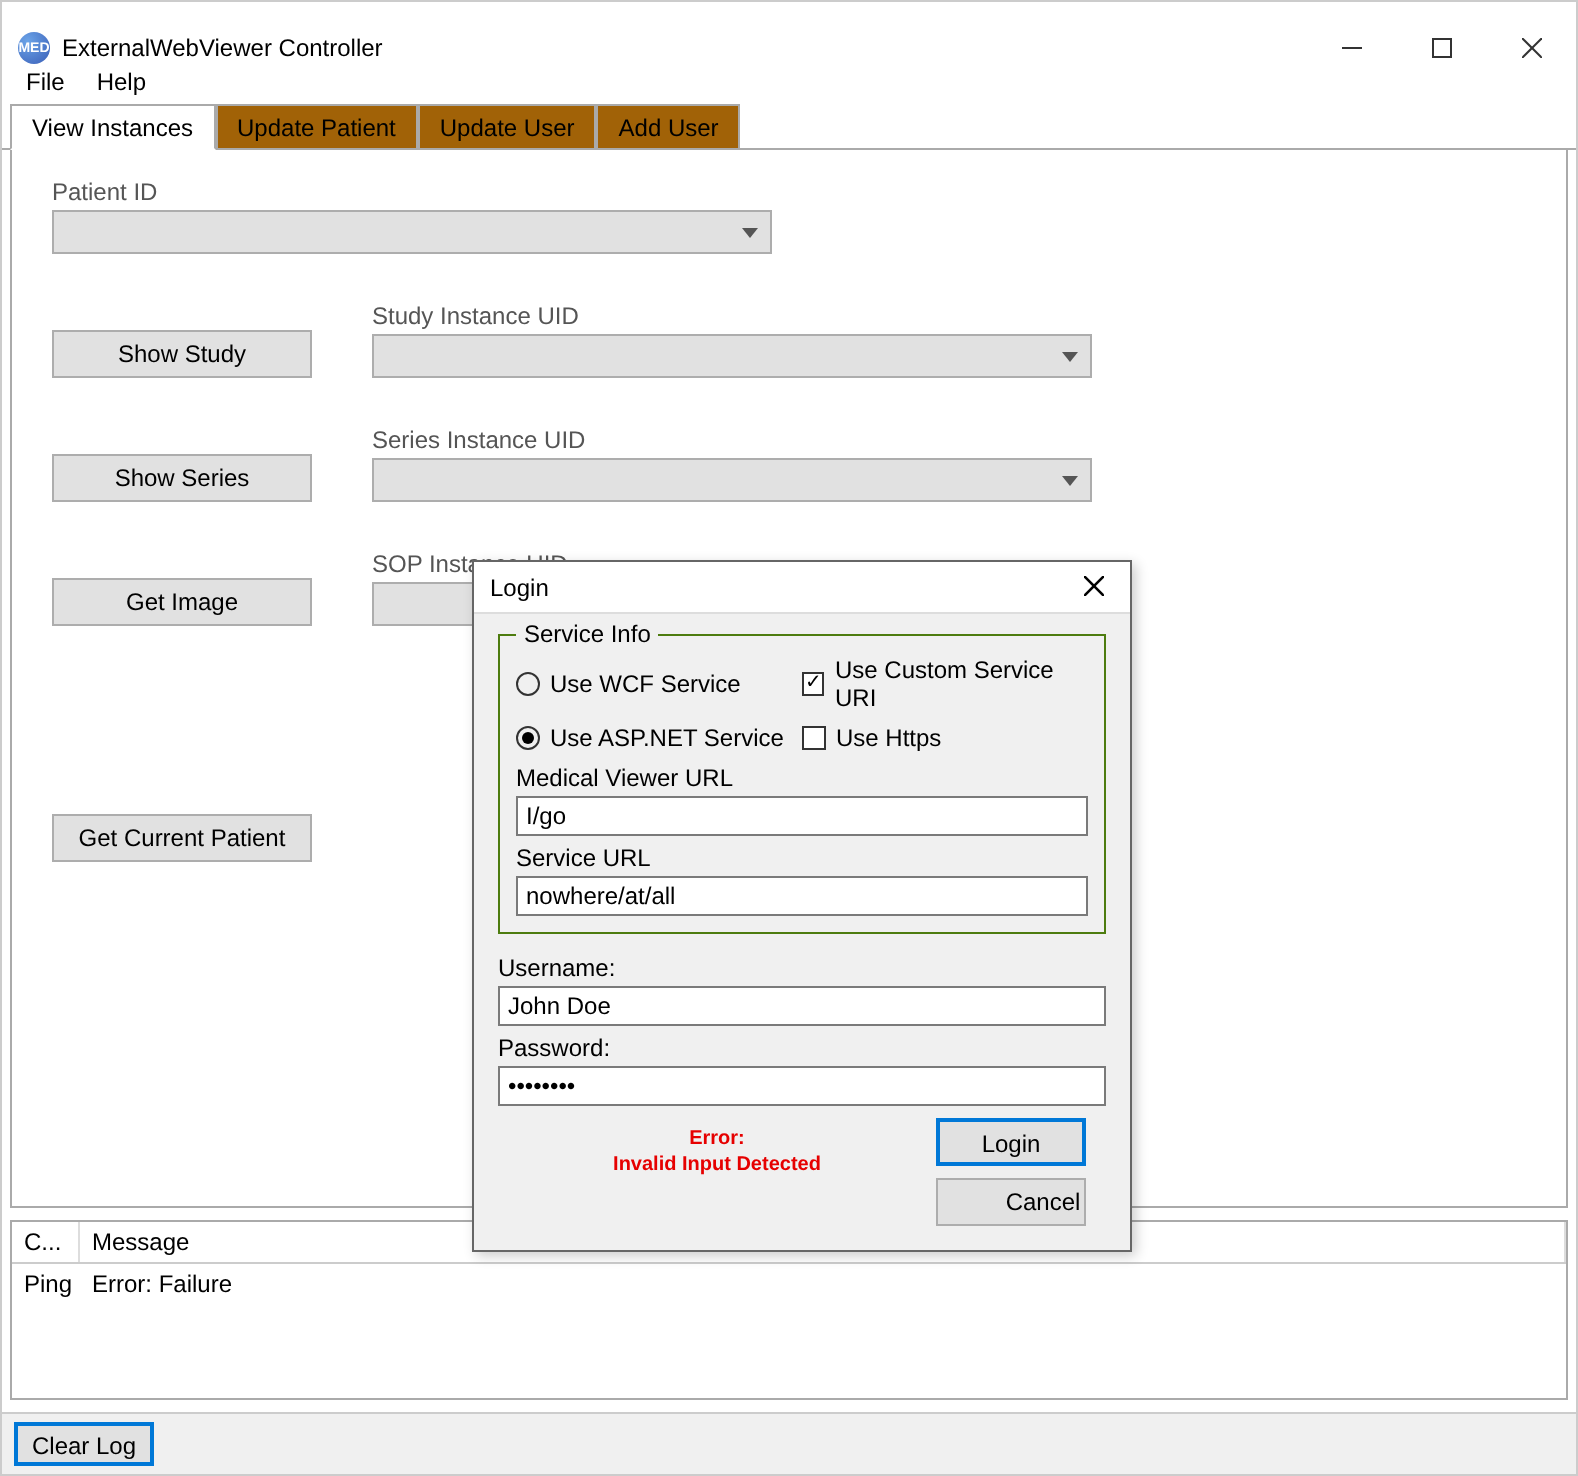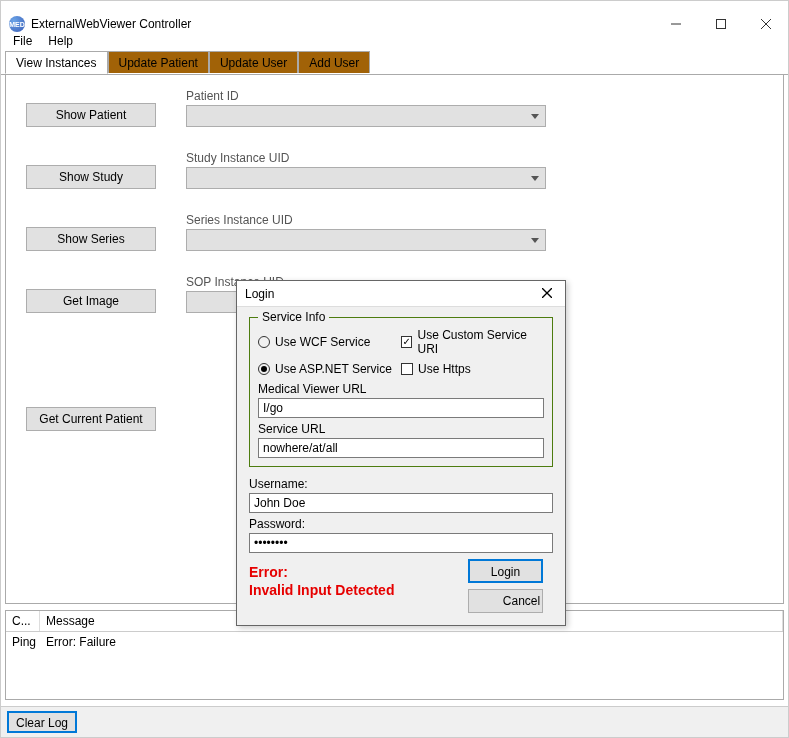--- a/index.html
+++ b/index.html
@@ -46,21 +46,21 @@
     display: flex; align-items: center;
     padding: 0 4px;
   }
   .menubar .menu { padding: 2px 8px; }
   
   .tabs {
     display: flex;
     padding: 0 4px;
     border-bottom: 1px solid #aaa;
     height: 24px;
-    align-items: flex-start;
+    align-items: center;
   }
   .tab {
     padding: 4px 10px 3px 10px;
     border: 1px solid #aaa;
     border-bottom: none;
     background: #a16207;
     margin-right: 0px;
     font-size: 12px;
     position: relative;
   }
@@ -171,22 +171,22 @@
   }
   .chk.checked:after { content:'✓'; font-size:10px; line-height:10px; color:#000; }
   .field-label { font-size:12px; margin-top:4px; margin-bottom:2px; }
   .textinput {
     width:100%; height:20px;
     background:#fff; border:1px solid #7a7a7a;
     padding:2px 4px; font-size:12px;
     font-family: inherit;
   }
   .error-text {
-    color:#e60000; font-weight:bold; font-size:14px;
-    text-align:left; margin-top:4px; line-height:1.3;
+    color:#e60000; font-weight:bold; font-size:10px;
+    text-align:center; margin-top:4px; line-height:1.3;
   }
   .dlg-row2 { display:flex; align-items:flex-start; }
   .dlg-row2 .errcol { flex:1; }
   .dlg-row2 .btncol { width:85px; }
 </style>
 </head>
 <body>
 
 <div class="window">
 
@@ -220,23 +220,20 @@
   <div class="tabs">
     <div class="tab active">View Instances</div>
     <div class="tab">Update Patient</div>
     <div class="tab">Update User</div>
     <div class="tab">Add User</div>
   </div>
 
   <div class="tab-content">
 
     <div class="row">
-      <div class="btn-col">
-        <div class="winbutton">Show Patient</div>
-      </div>
       <div class="field-col">
         <div class="label">Patient ID</div>
         <div class="combo"></div>
       </div>
     </div>
 
     <div class="row">
       <div class="btn-col">
         <div class="winbutton">Show Study</div>
       </div>

